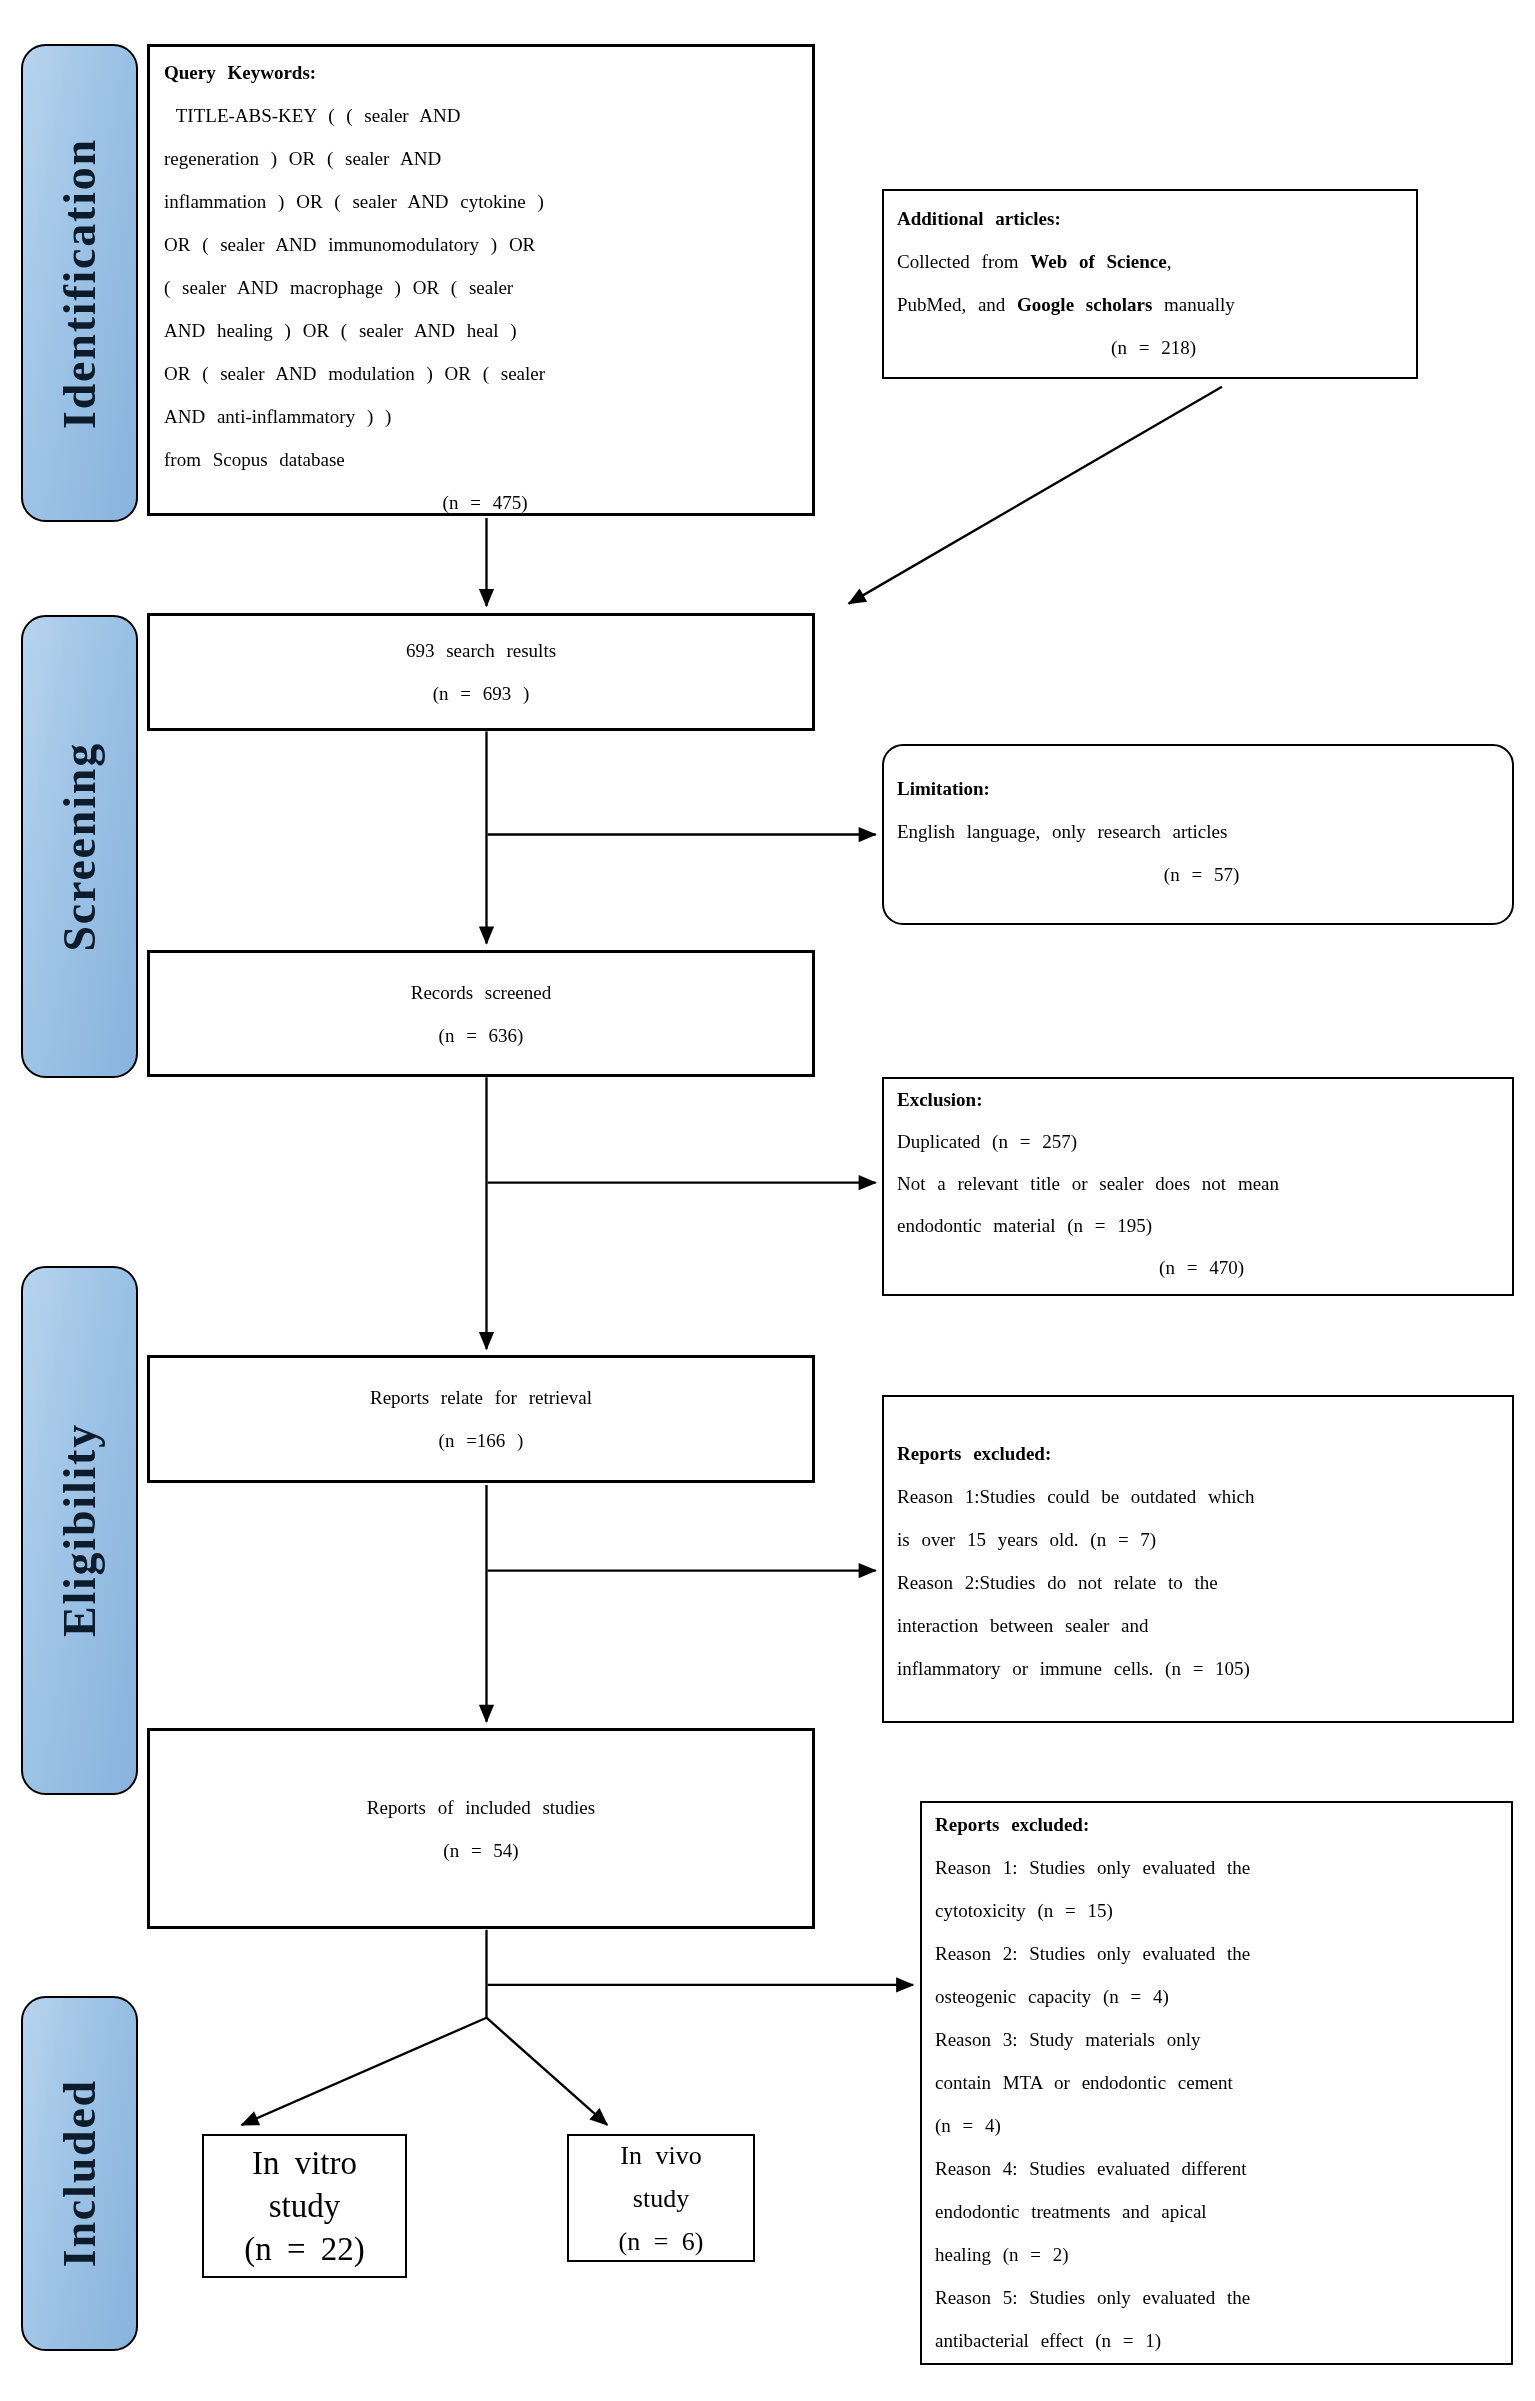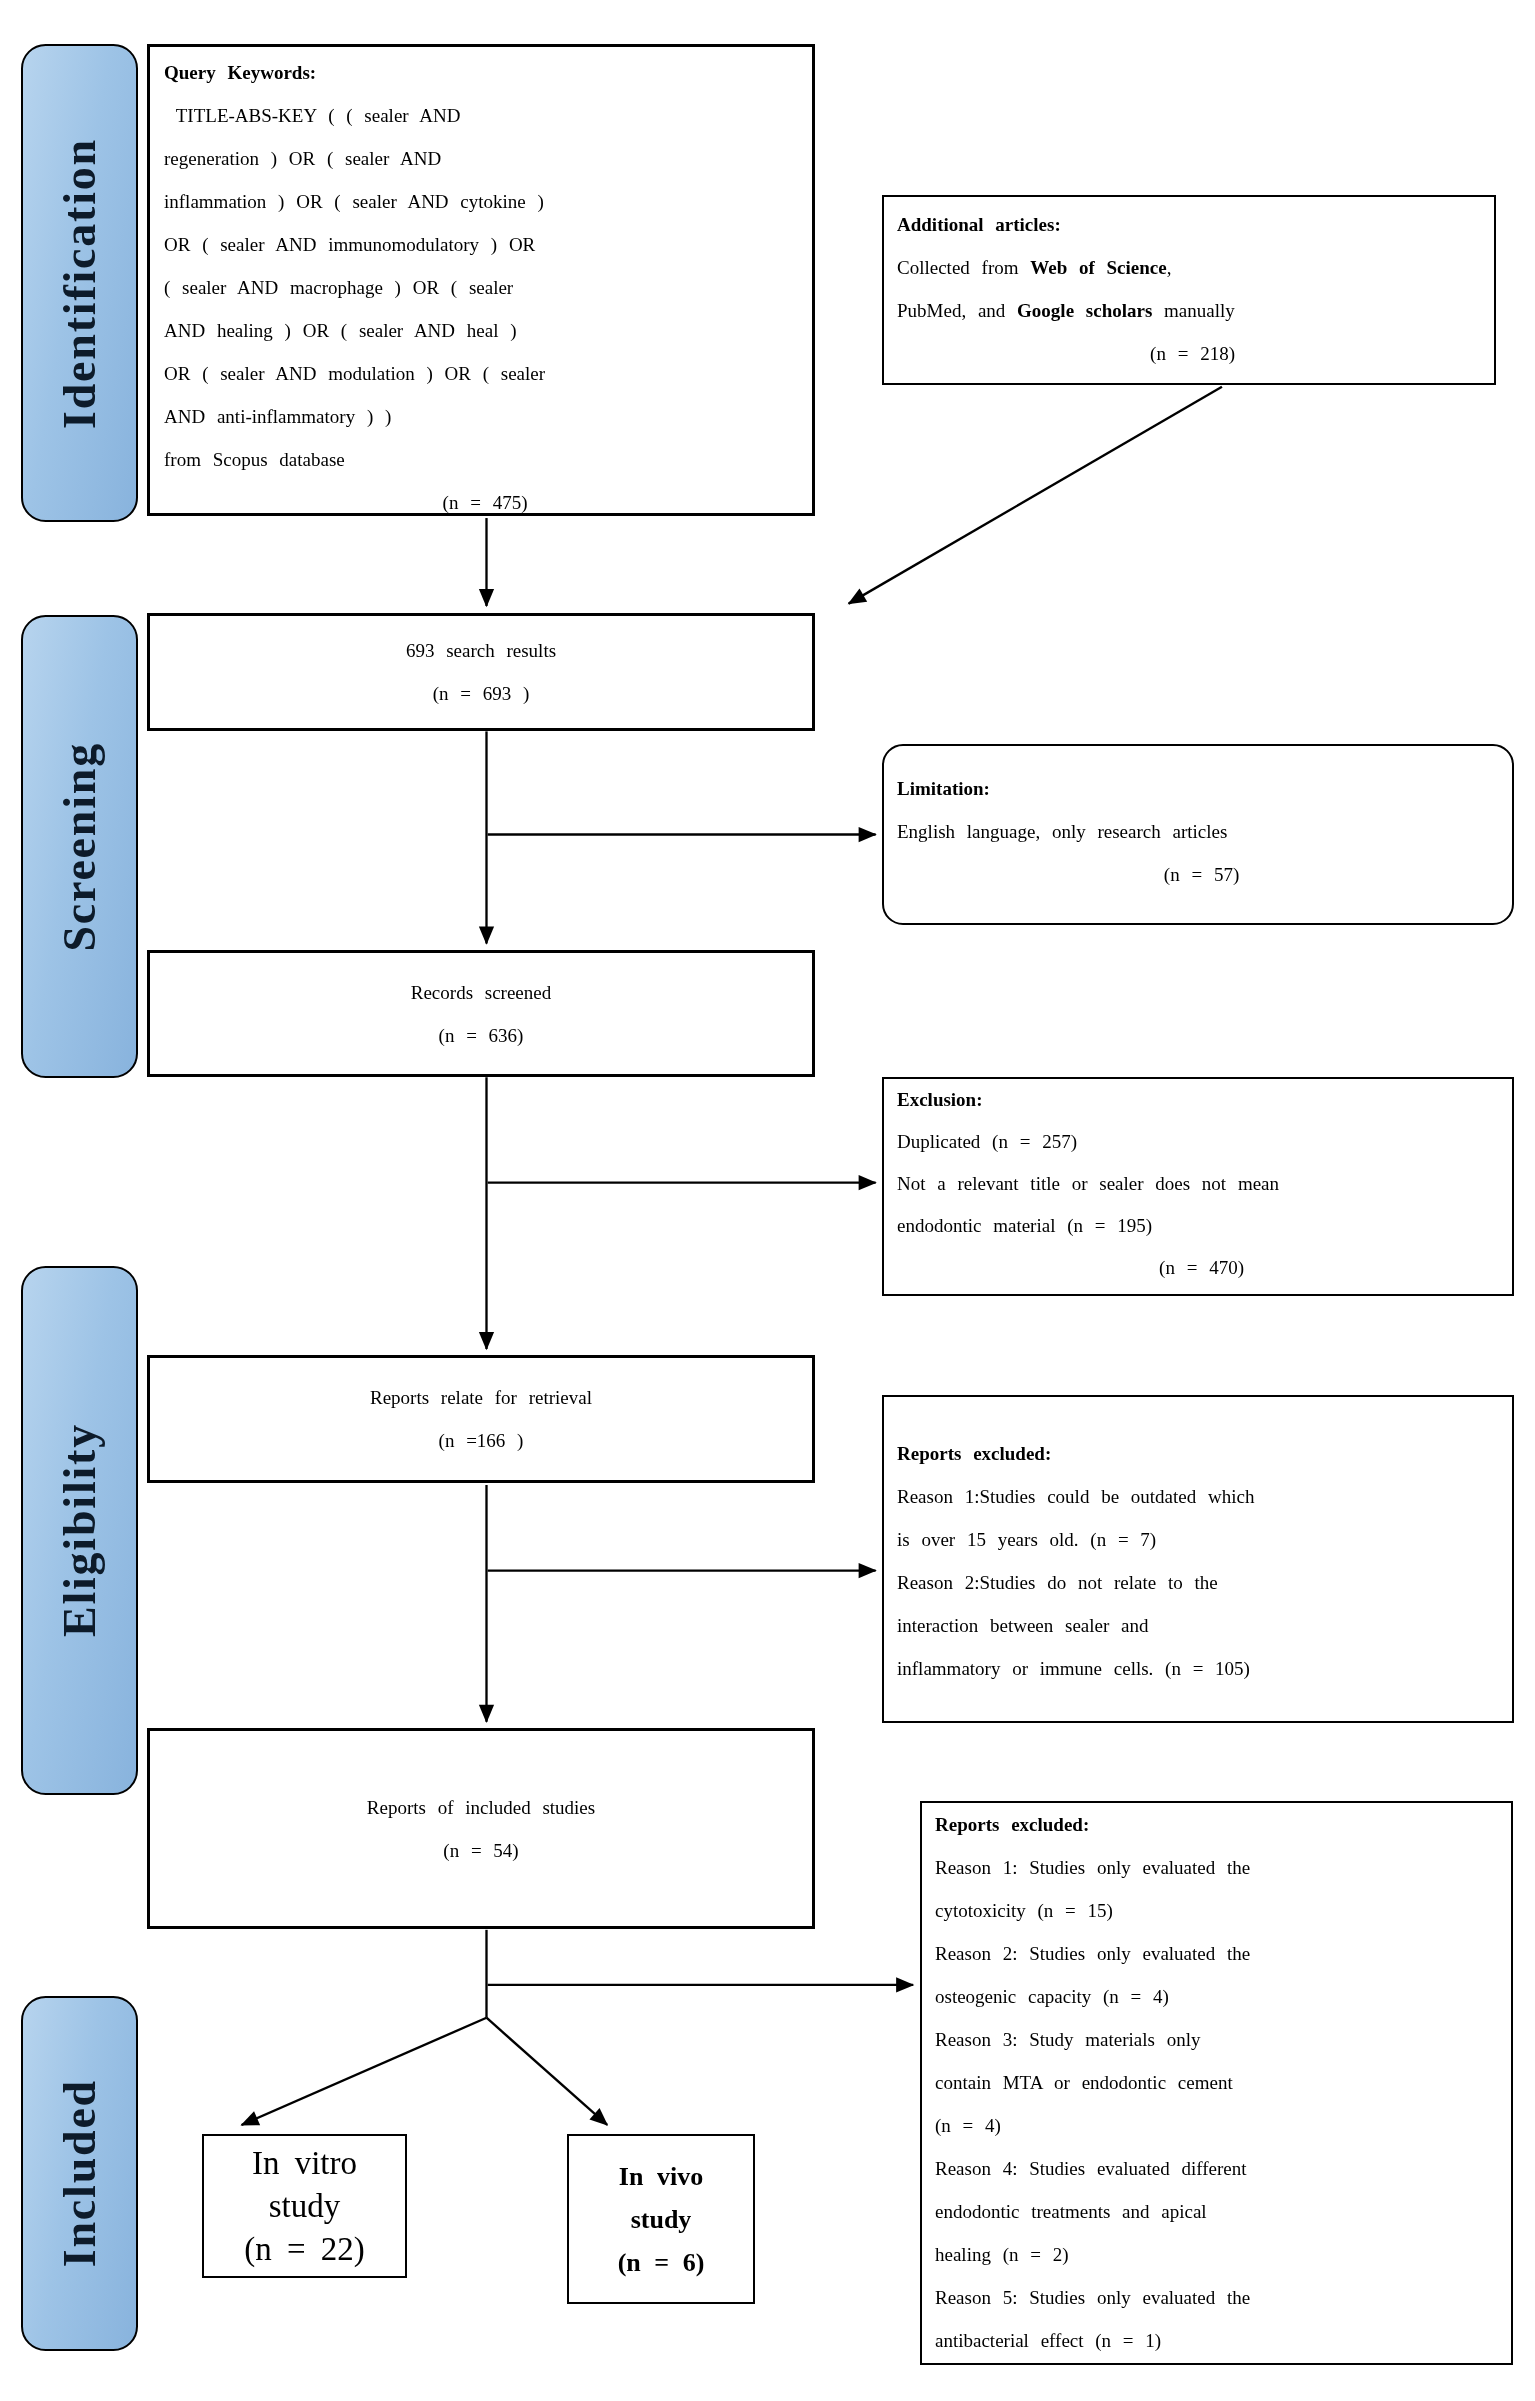--- a/index.html
+++ b/index.html
@@ -32,24 +32,24 @@
     white-space:nowrap;
   }
 
   
   .query      { left:147px; top:44px;   width:668px; height:472px; padding:3.5px 5.9px 0 14px; }
   .results693 { left:147px; top:613px; width:668px; height:118px; }
   .records    { left:147px; top:950px; width:668px; height:127px; }
   .sought     { left:147px; top:1355px; width:668px; height:128px; }
   .includedbx { left:147px; top:1728px; width:668px; height:201px;align-items:center; }
   .invitro    { left:202px; top:2134px; width:205px;  height:144px; border-width:2.9px; font-size:33px; line-height:43px; }
-  .invivo     { left:567px; top:2134px; width:188px;  height:170px; border-width:2.9px; font-size:26px; line-height:43px;font-weight:bold; }
+  .invivo     { left:567px; top:2134px; width:188px;  height:128px; border-width:2.9px; font-size:26px; line-height:43px; }
 
   
-  .additional { left:882px; top:195px;  width:614px; height:190px; padding-top:5.9px; }
+  .additional { left:882px; top:189px;  width:536px; height:190px; padding-top:5.9px; }
   .limitation { left:882px; top:744px; width:632px; height:181px; padding-top:20.5px;border-radius:21px; }
   .exclusion  { left:882px; top:1077px; width:632px; height:219px; line-height:42px; }
   .rexcl1     { left:882px; top:1395px; width:632px; height:328px; padding-top:35px; }
   .rexcl2     { left:920px; top:1801px; width:593px; height:564px; }
 
   
   .st-identification { top:44px;   height:478px; }
   .st-screening      { top:615px; height:463px; }
   .st-eligibility    { top:1266px; height:529px; }
   .st-included       { top:1996px; height:355px; }

